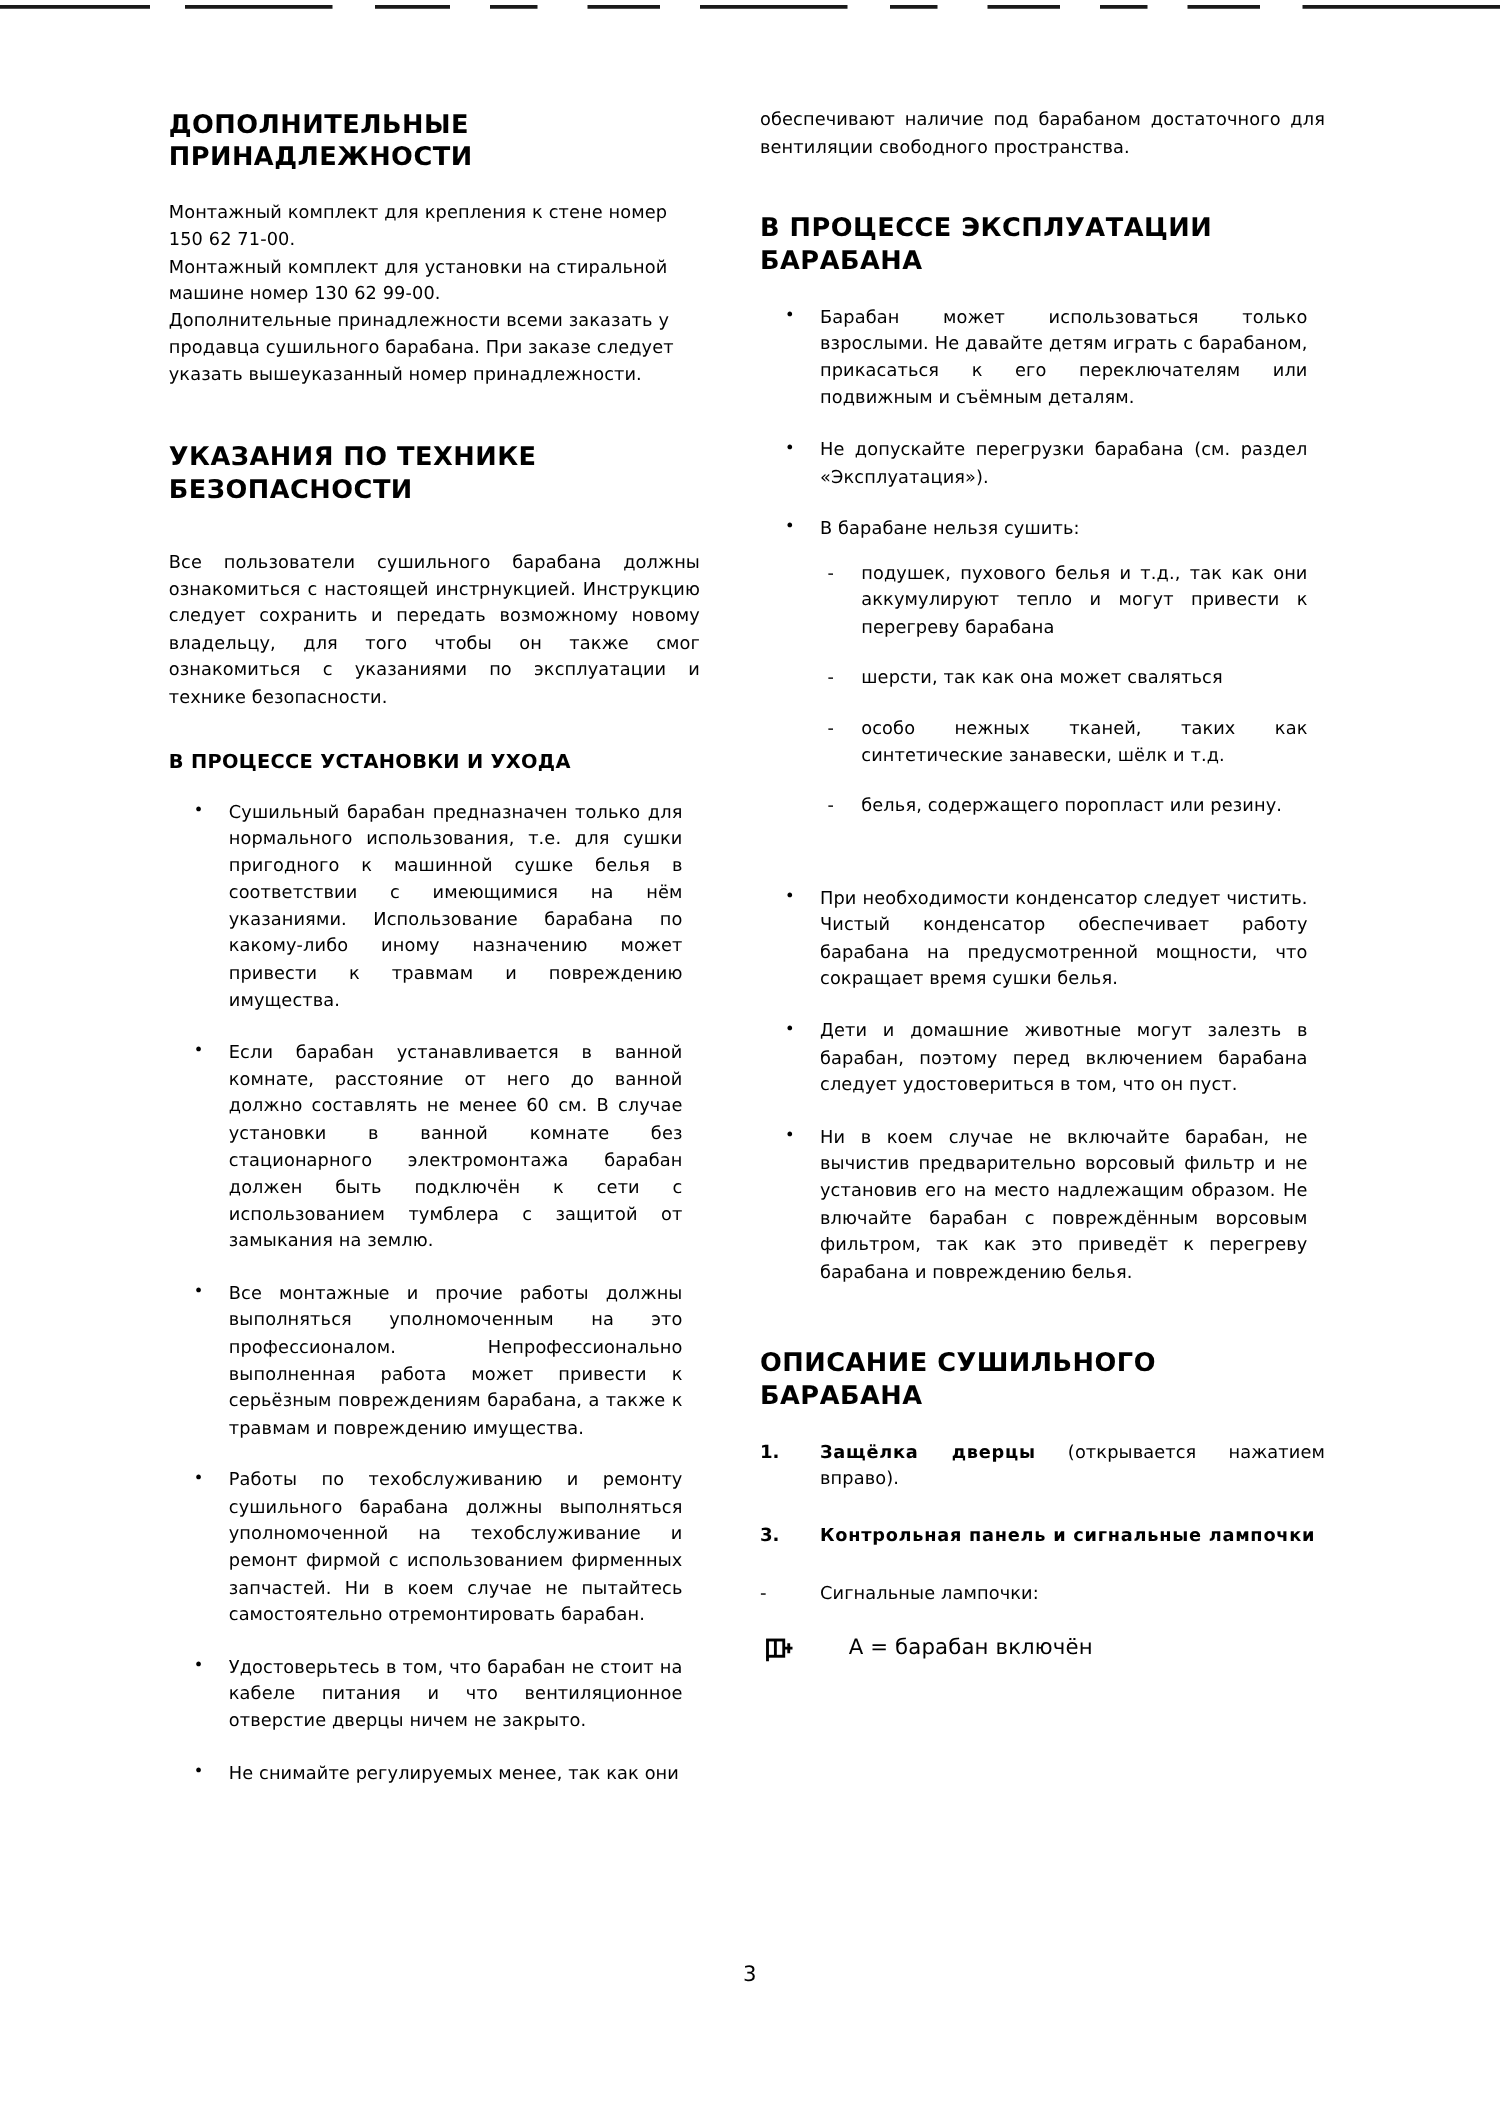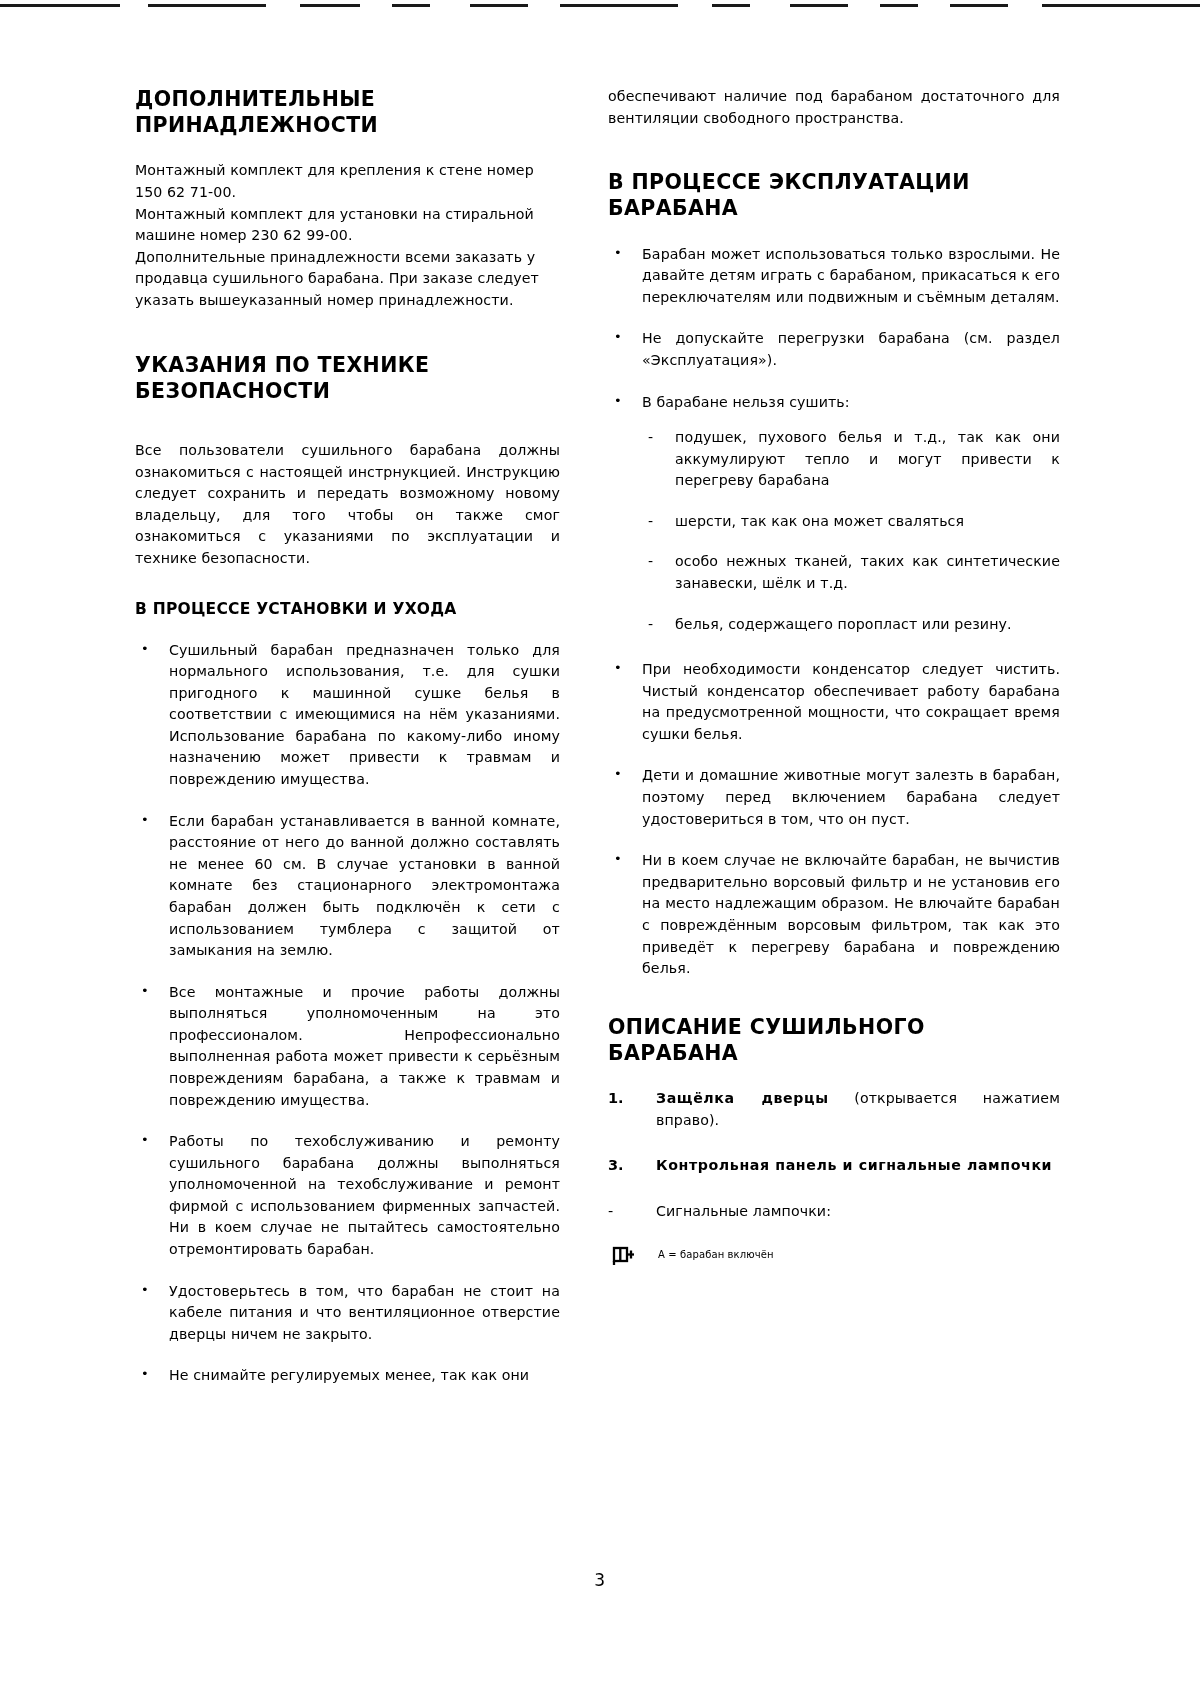--- a/index.html
+++ b/index.html
@@ -87,21 +87,21 @@
   p.body.nojust {
     text-align: left;
   }
 
   .blockgap-s { height: 14px; }
   .blockgap-m { height: 24px; }
   .blockgap-l { height: 34px; }
 
   ul.bul {
     list-style: none;
-    margin: 0;
+    margin: 14px;
     padding: 0;
   }
   ul.bul > li {
     position: relative;
     padding-left: 34px;
     margin-bottom: 20px;
     font-size: 14.2px;
     line-height: 1.52;
     text-align: justify;
     letter-spacing: 0.1px;
@@ -185,23 +185,24 @@
   }
   .lampline .glyph {
     width: 48px;
     flex: 0 0 48px;
     display: flex;
     align-items: center;
     justify-content: flex-start;
     padding-left: 2px;
   }
   .lampline .txt {
-    font-size: 10px;
+    font-size: 17px;
     line-height: 1.5;
     letter-spacing: 0.1px;
+    margin-left: 21px;
   }
 
   .pagenum {
     position: absolute;
     left: 0;
     right: 0;
     top: 1570px;
     text-align: center;
     font-size: 17px;
     letter-spacing: 0.5px;
@@ -226,21 +227,21 @@
 
 <div class="page">
 
   <div class="columns">
 
     <div class="col">
 
       <h1 class="sect">ДОПОЛНИТЕЛЬНЫЕ ПРИНАДЛЕЖНОСТИ</h1>
 
       <p class="body nojust tight">Монтажный комплект для крепления к стене номер 150 62 71-00.</p>
-      <p class="body nojust tight">Монтажный комплект для установки на стиральной машине номер 230 62 99-00.</p>
+      <p class="body nojust tight">Монтажный комплект для установки на стиральной машине номер 130 62 99-00.</p>
       <p class="body nojust">Дополнительные принадлежности всеми заказать у продавца сушильного барабана. При заказе следует указать вышеуказанный номер принадлежности.</p>
 
       <div class="blockgap-m"></div>
 
       <h1 class="sect">УКАЗАНИЯ ПО ТЕХНИКЕ БЕЗОПАСНОСТИ</h1>
 
       <div class="blockgap-s"></div>
       <p class="body">Все пользователи сушильного барабана должны ознакомиться с настоящей инстрнукцией. Инструкцию следует сохранить и передать возможному новому владельцу, для того чтобы он также смог ознакомиться с указаниями по эксплуатации и технике безопасности.</p>
 
       <div class="blockgap-s"></div>

